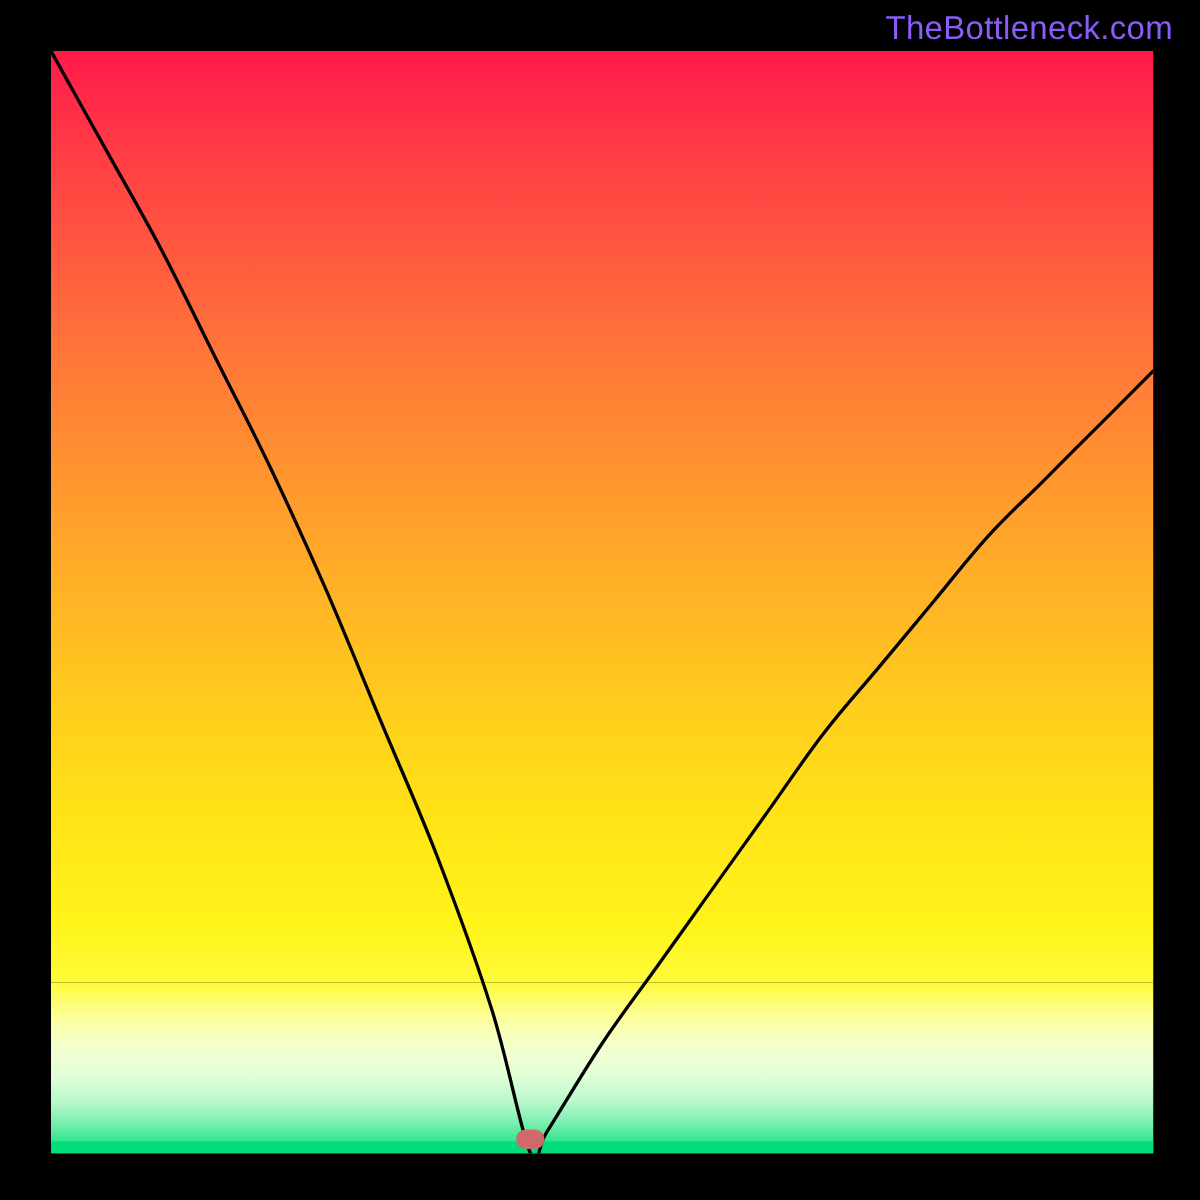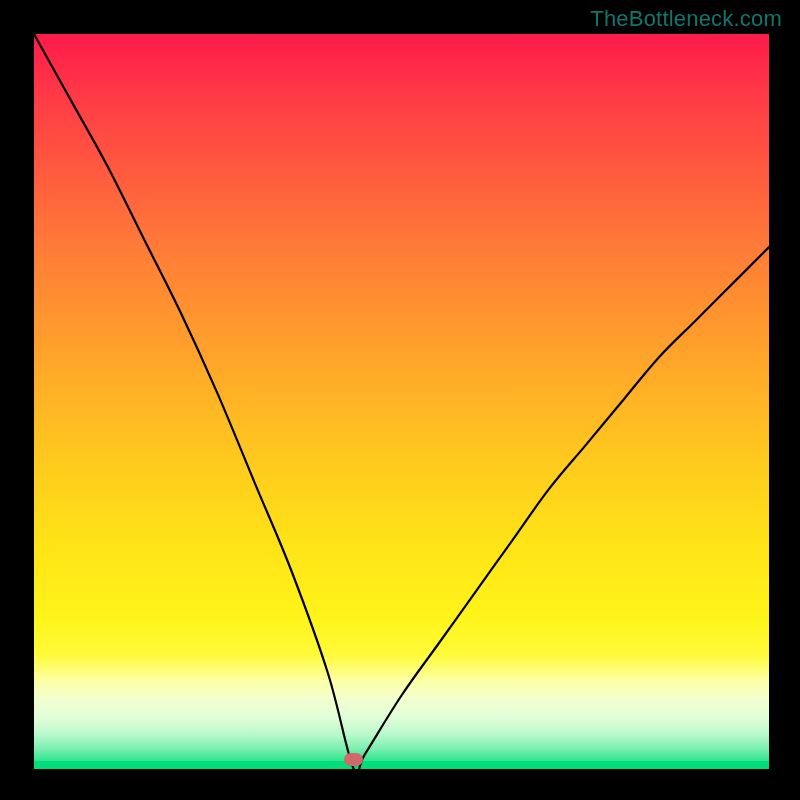--- a/index.html
+++ b/index.html
@@ -74,21 +74,21 @@
     height: 13px;
     border-radius: 7px;
     background: #d06a6a;
     left: 310px;
     bottom: 3px;
   }
   .watermark {
     position: absolute;
     top: 6px;
     right: 18px;
-    color: #0f766e;
+    color: #8b5cf6;
     font-size: 22px;
     letter-spacing: 0.2px;
     font-weight: 500;
   }
 </style>
 </head>
 <body>
 
 <div class="frame">
 

